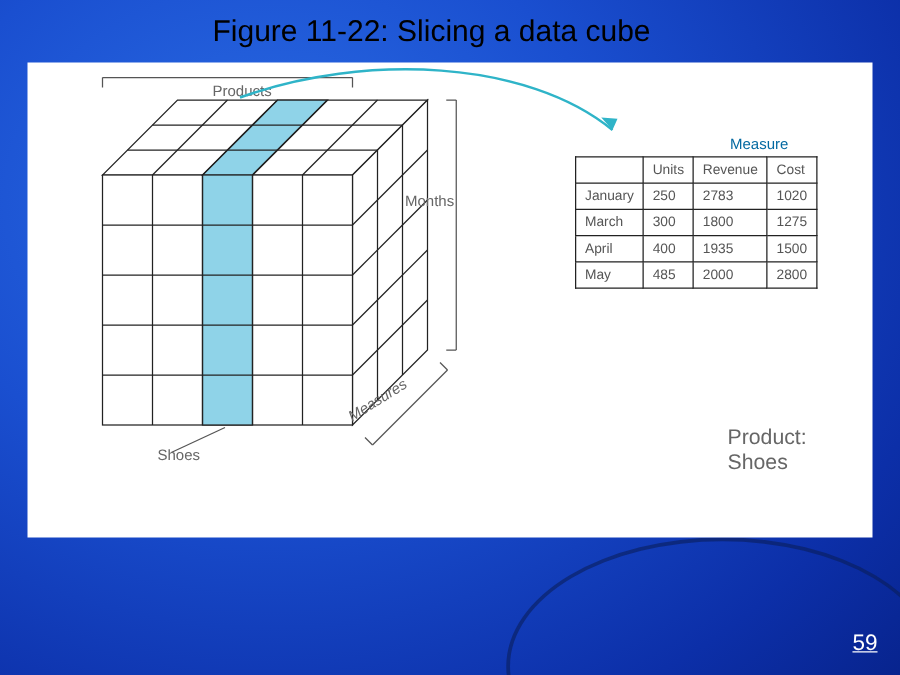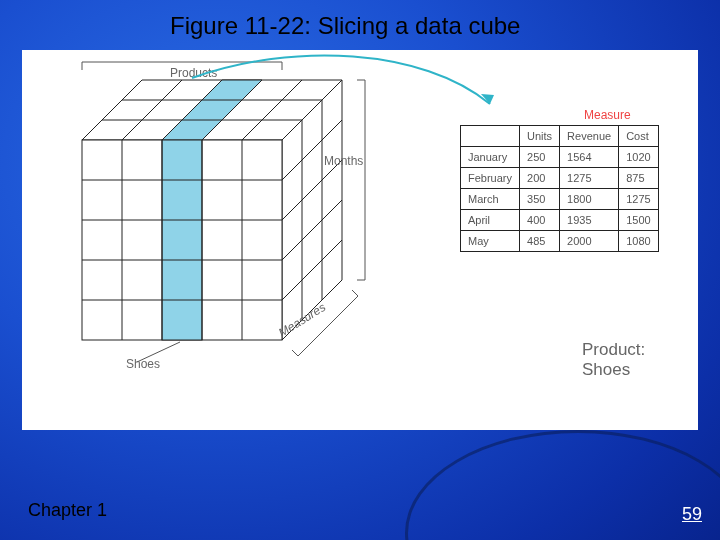--- a/index.html
+++ b/index.html
@@ -11,21 +11,21 @@
   .title{position:absolute;left:170px;top:12px;font-size:24px;color:#000;}
   .figure{position:absolute;left:22px;top:50px;width:676px;height:380px;background:#fff;}
   .chapter{position:absolute;left:28px;top:500px;font-size:18px;color:#000;}
   .pagenum{position:absolute;right:18px;top:504px;font-size:18px;color:#fff;text-decoration:underline;}
   
   .fig-svg{position:absolute;left:0;top:0;}
   .ax-label{position:absolute;font-size:12px;color:#666;}
   .tbl{position:absolute;border-collapse:collapse;font-size:11px;color:#555;}
   .tbl td,.tbl th{border:1px solid #222;padding:4px 7px;text-align:left;font-weight:normal;}
   .tbl th{font-size:11px;}
-  .meas-label{position:absolute;font-size:12px;color:#ef4444;}
+  .meas-label{position:absolute;font-size:12px;color:#0369a1;}
   .caption-label{position:absolute;font-size:17px;color:#666;}
 </style>
 </head>
 <body>
 
 <div class="slide">
   <div class="deco-arc"></div>
 
   <div class="title">Figure 11-22: Slicing a data cube</div>
 
@@ -98,47 +98,40 @@
       <tbody>
           <tr>
         <th></th>
         <th>Units</th>
         <th>Revenue</th>
         <th>Cost</th>
       </tr>
       <tr>
         <td>January</td>
         <td>250</td>
-        <td>1564</td>
+        <td>2783</td>
         <td>1020</td>
       </tr>
       <tr>
-        <td>February</td>
-        <td>200</td>
-        <td>1275</td>
-        <td>875</td>
-      </tr>
-      <tr>
         <td>March</td>
-        <td>350</td>
+        <td>300</td>
         <td>1800</td>
         <td>1275</td>
       </tr>
       <tr>
         <td>April</td>
         <td>400</td>
         <td>1935</td>
         <td>1500</td>
       </tr>
       <tr>
         <td>May</td>
         <td>485</td>
         <td>2000</td>
-        <td>1080</td>
+        <td>2800</td>
       </tr>
     </tbody>
       </table>
     <div class="caption-label" style="left:560px;top:290px;">Product: Shoes</div>
   </div>
 
-  <div class="chapter">Chapter 1</div>
   <div class="pagenum">59</div>
 </div>
 
 </body></html>

